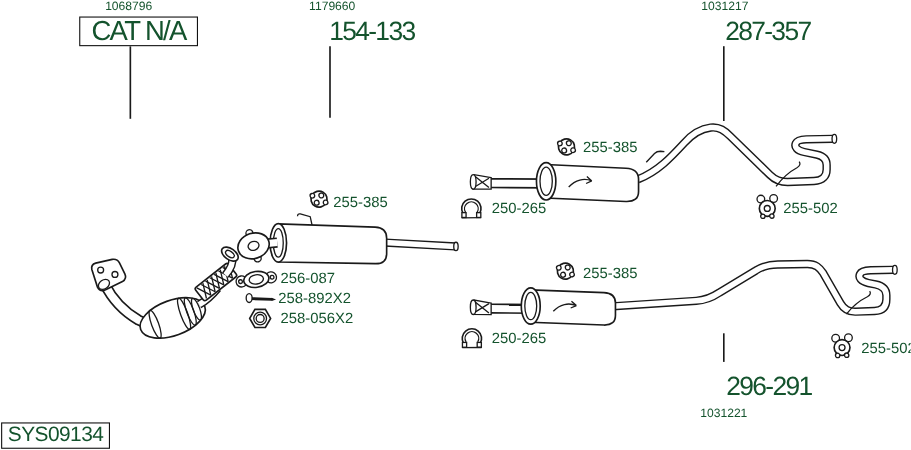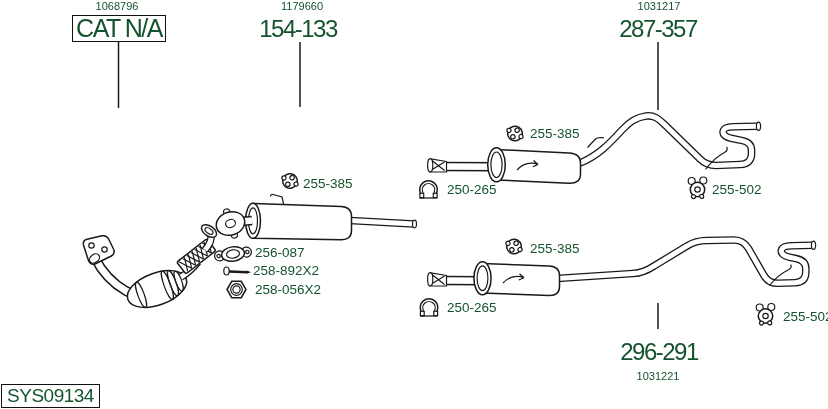--- a/index.html
+++ b/index.html
@@ -1,24 +1,24 @@
 <!DOCTYPE html>
 <html><head>
 <meta charset="utf-8">
 <style>
   html,body{margin:0;padding:0;background:#fff;}
   .stage{position:relative;width:828px;height:409px;background:#fff;overflow:hidden;
          font-family:"Liberation Sans",sans-serif;color:#14532d;}
   .stage svg{position:absolute;left:0;top:0;}
   .lbl{position:absolute;white-space:nowrap;line-height:1;}
   .code{font-size:11px;transform:translateX(-50%);}
-  .big{font-size:24px;letter-spacing:-1.5px;transform:translateX(-50%);}
+  .big{font-size:24px;letter-spacing:-1.5px;transform:translateX(-50%);margin-left:40px;}
   .part{font-size:13.5px;}
   .boxed{position:absolute;border:1.7px solid #111;display:flex;align-items:center;justify-content:center;box-sizing:border-box;background:#fff;}
-  .cat-box{left:72px;top:15px;width:94px;height:27px;font-size:25px;letter-spacing:-1.5px;}
+  .cat-box{left:72px;top:15px;width:108px;height:27px;font-size:25px;letter-spacing:-1.5px;}
   .sys-box{left:1px;top:384px;width:99px;height:24px;font-size:19px;letter-spacing:-0.5px;justify-content:center;}
   
   .po{fill:none;stroke:#1a1a1a;stroke-width:7.6;stroke-linecap:butt;}
   .pi{fill:none;stroke:#fff;stroke-width:5;}
   .po2{fill:none;stroke:#1a1a1a;stroke-width:9.4;}
   .pi2{fill:none;stroke:#fff;stroke-width:6.4;}
   .po3{fill:none;stroke:#1a1a1a;stroke-width:10;}
   .pi3{fill:none;stroke:#fff;stroke-width:7;}
   .ln{fill:none;stroke:#1a1a1a;stroke-width:1.5;}
   .th{fill:none;stroke:#1a1a1a;stroke-width:1.2;}

